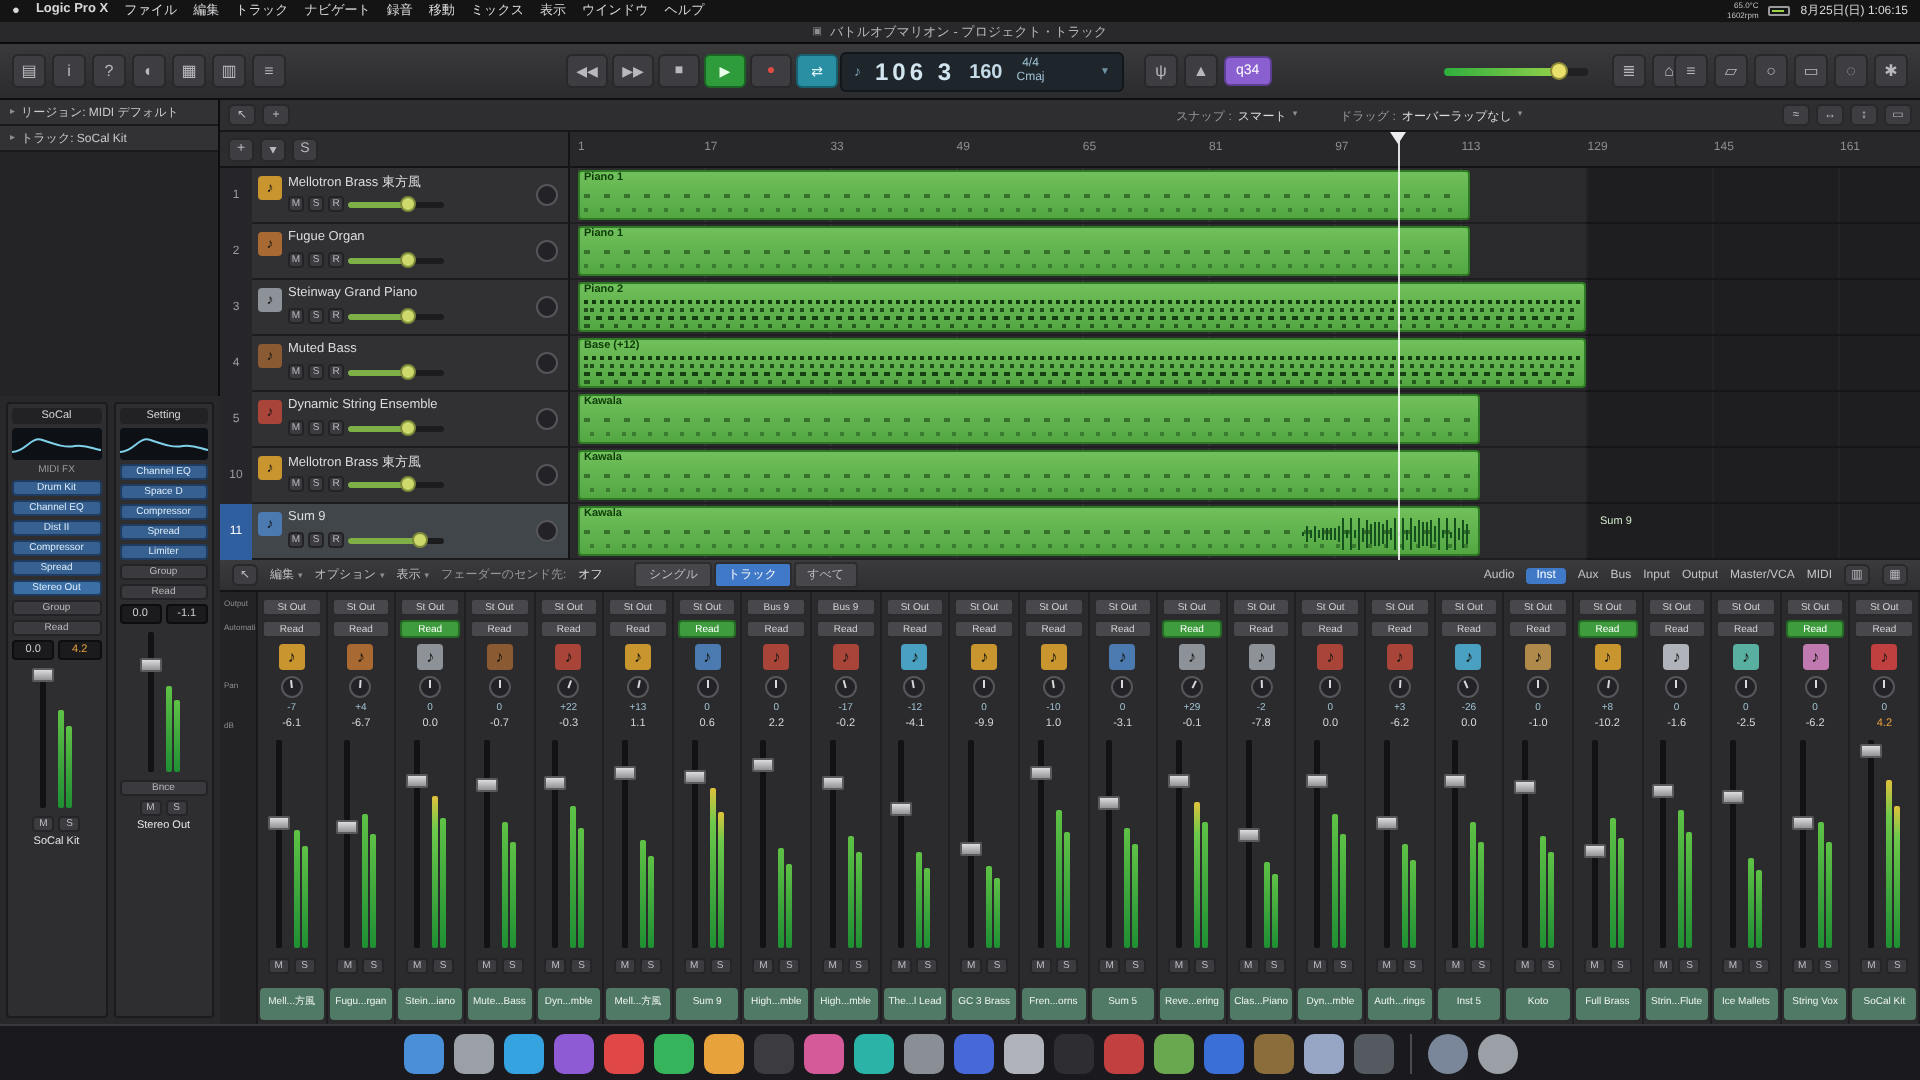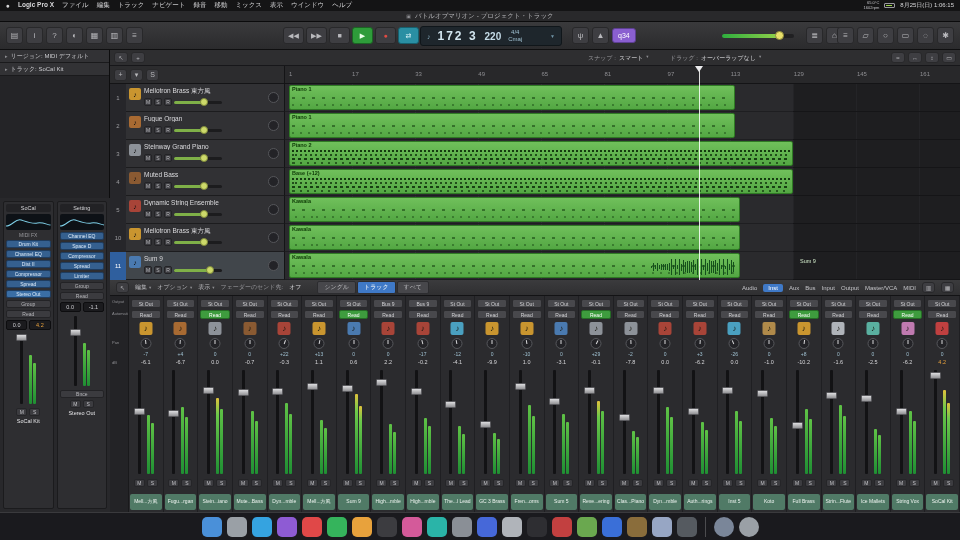--- a/index.html
+++ b/index.html
@@ -184,22 +184,22 @@
     <div id="tb-transport">
         <div class="chip tr ">◀◀</div>
         <div class="chip tr ">▶▶</div>
         <div class="chip tr ">■</div>
         <div class="chip tr play">▶</div>
         <div class="chip tr rec">●</div>
         <div class="chip tr cycle">⇄</div>
       </div>
     <div id="lcd">
       <span class="lcd-note">♪</span>
-      <span class="lcd-pos"><span>172</span> <span>3</span></span>
-      <span class="lcd-tempo">220</span>
+      <span class="lcd-pos"><span>106</span> <span>3</span></span>
+      <span class="lcd-tempo">160</span>
       <span class="lcd-sig">
         <span>4/4</span><br><span>Cmaj</span>
       </span>
       <span class="lcd-caret">▼</span>
     </div>
     <div id="tb-after">
         <div class="chip tbtn">ψ</div>
         <div class="chip tbtn">▲</div>
       </div>
     <div id="tb-q">q34</div>

